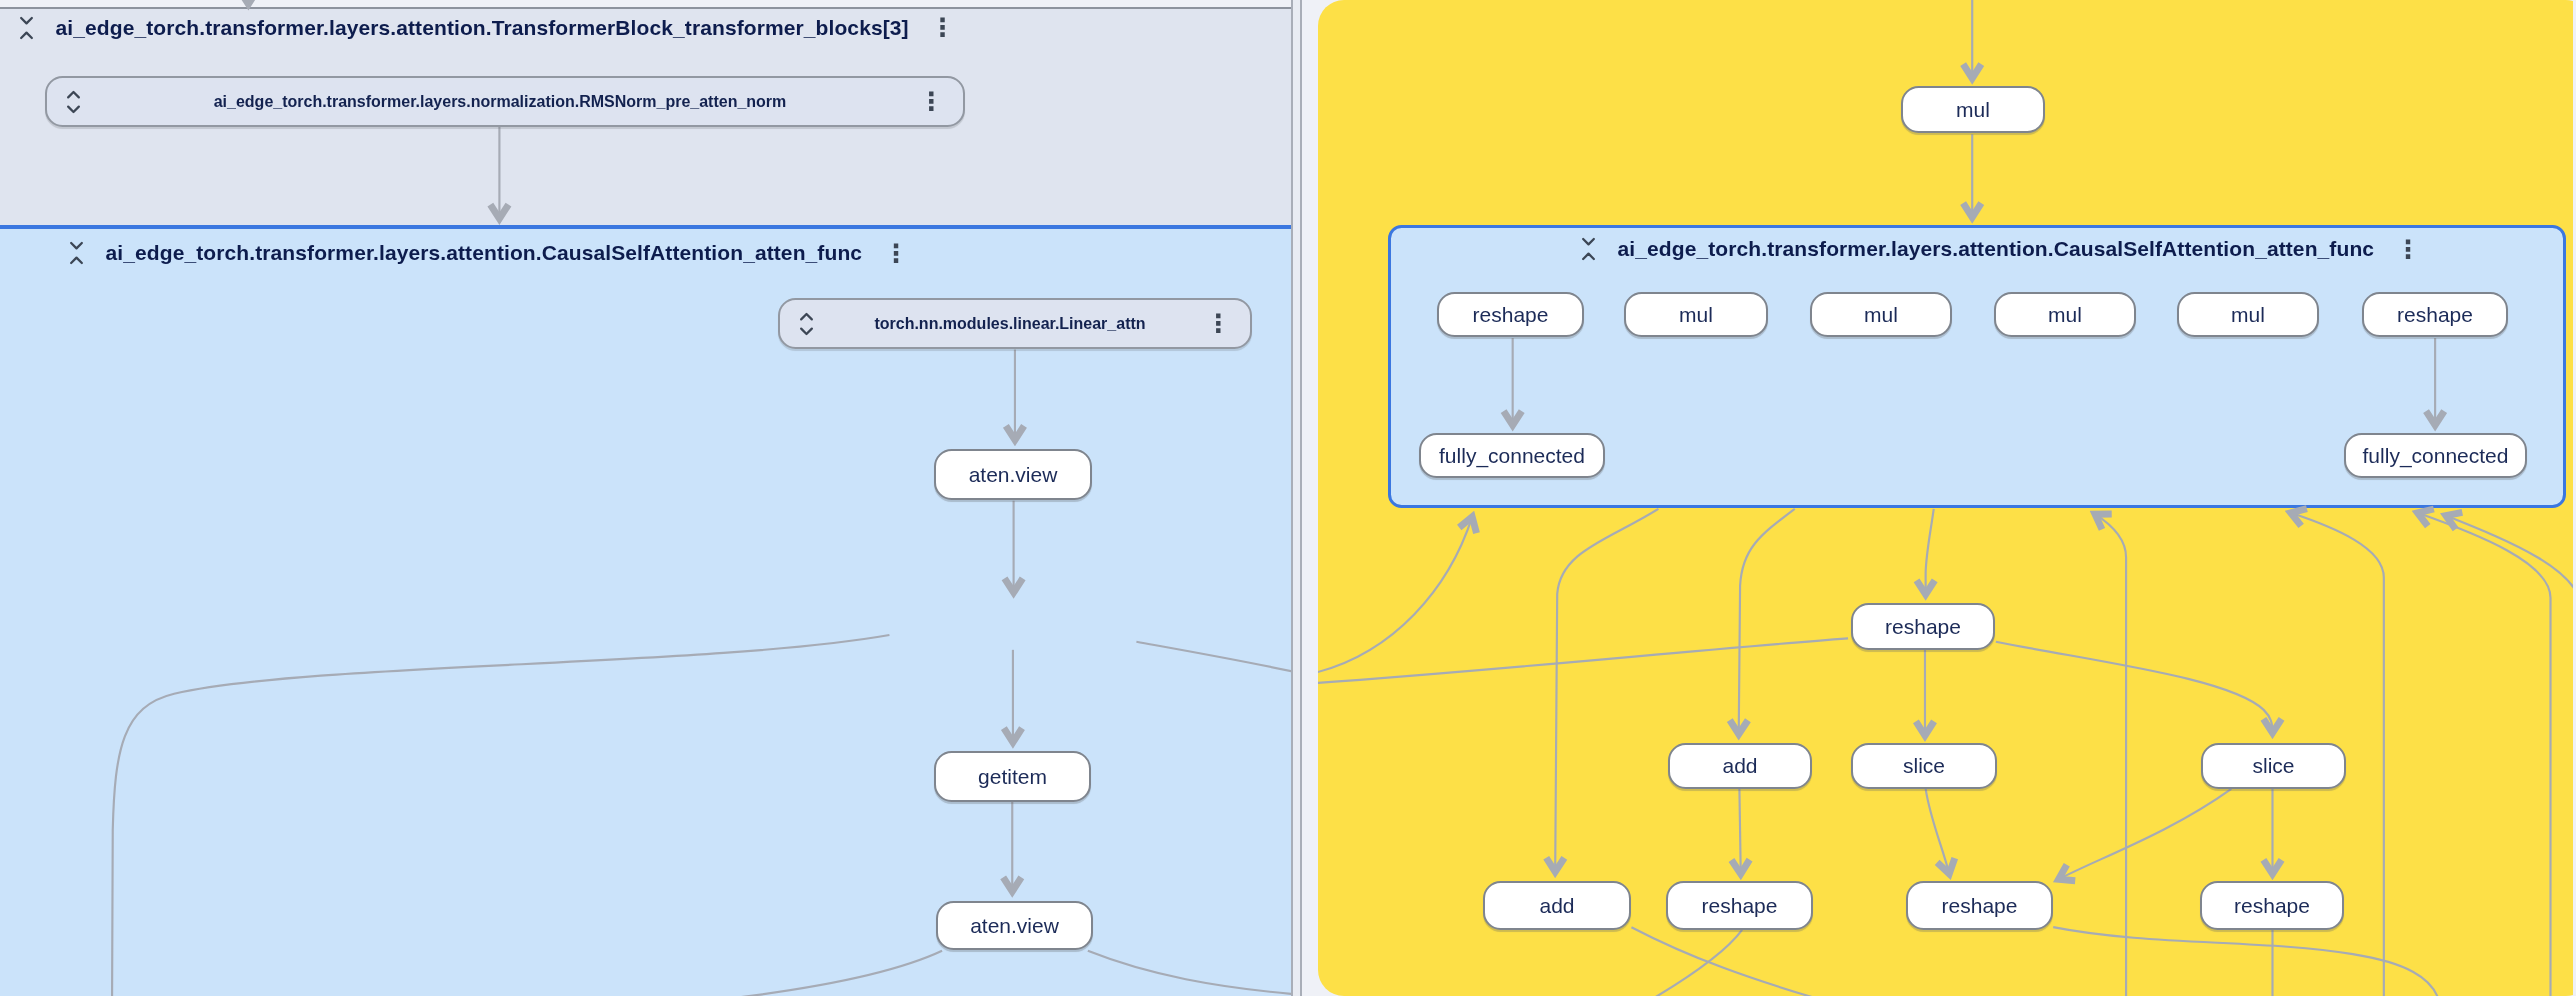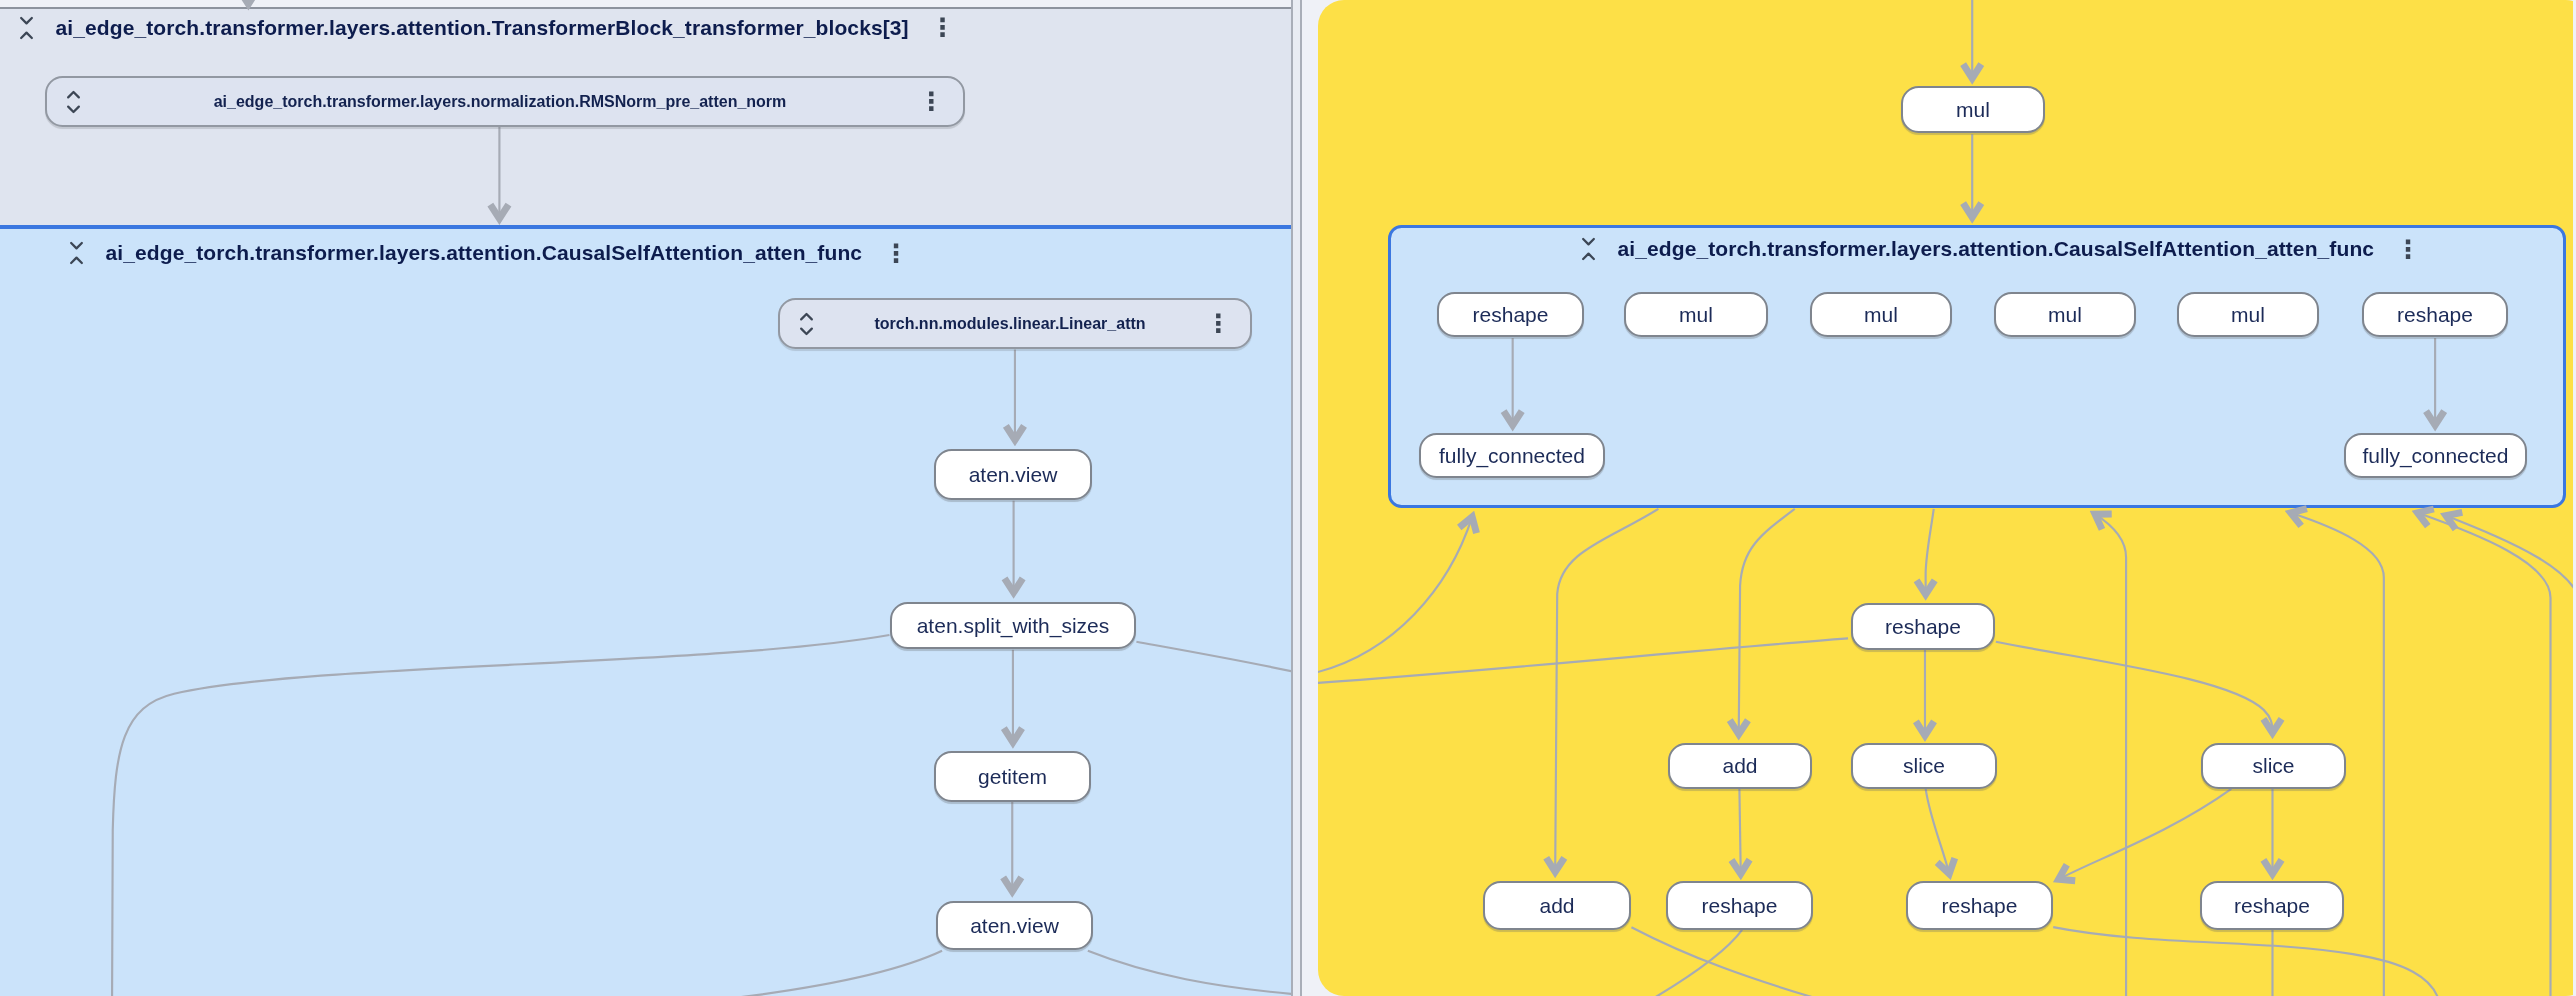--- a/index.html
+++ b/index.html
@@ -95,23 +95,20 @@
       <svg class="fold-icon" viewBox="0 0 34 42">
         <path d="M9,14 L17,6 L25,14"></path>
           <path d="M9,28 L17,36 L25,28"></path>
       </svg>
       <span class="mlabel">torch.nn.modules.linear.Linear_attn</span>
       <span class="kebab">⋮</span>
     </div>
 
     <div class="op" style="left:934px;top:449px;width:158px;height:51px;">
       <span>aten.view</span>
-      </div>
-    <div class="op" style="left:890px;top:602px;width:246px;height:47px;">
-      <span>aten.split_with_sizes</span>
       </div>
     <div class="op" style="left:934px;top:751px;width:157px;height:51px;">
       <span>getitem</span>
       </div>
     <div class="op" style="left:936px;top:901px;width:157px;height:49px;">
       <span>aten.view</span>
       </div>
   </div>
 
   <div id="divider"></div>

